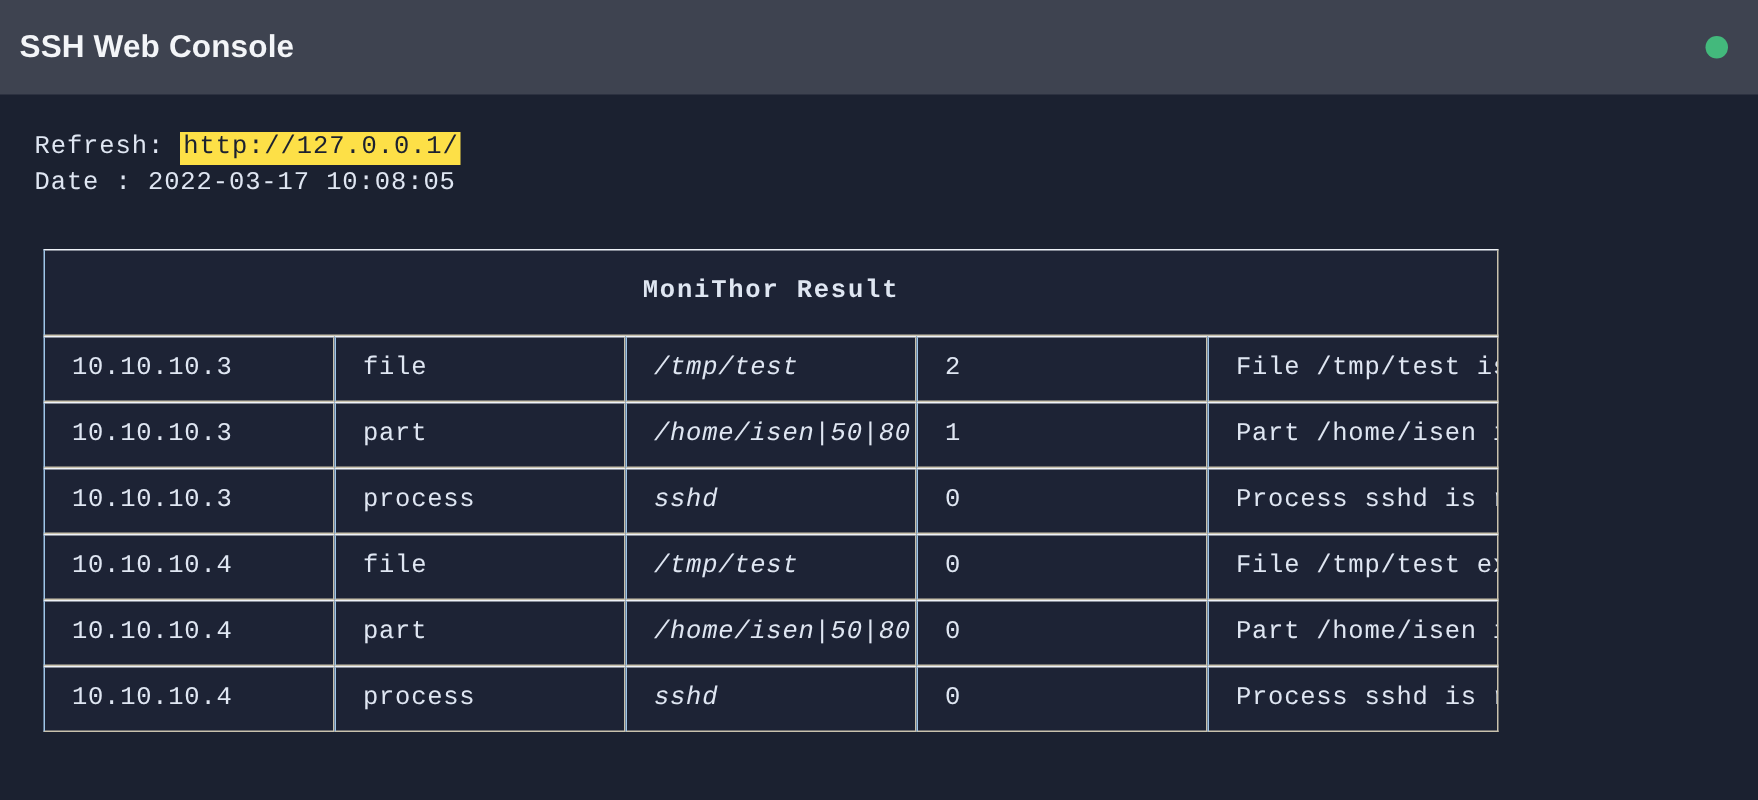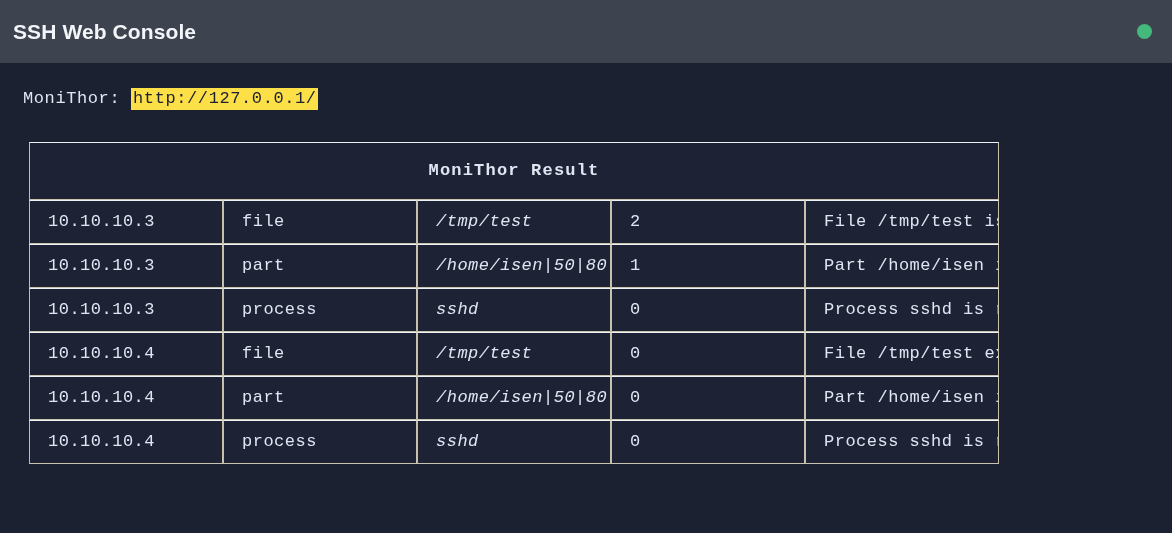--- a/index.html
+++ b/index.html
@@ -119,21 +119,22 @@
 <body>
 
 <div class="topbar">
   <div class="app-title">SSH Web Console</div>
   <div class="host-group">
     <span class="status-dot"></span>
   </div>
 </div>
 
 <div class="info">
-  <div class="info-line"><span>MoniThor: </span><a href="#" class="refresh-url">http://127.0.0.1/</a></div>
+  <div class="info-line"><span>Refresh: </span><a href="#" class="refresh-url">http://127.0.0.1/</a></div>
+  <div class="info-line"><span>Date : </span><span>2022-03-17 10:08:05</span></div>
 </div>
 
 <div class="table-wrap">
   <table class="monithor">
     <thead>
       <tr>
         <th class="result-title" colspan="5">MoniThor Result</th>
       </tr>
     </thead>
     <tbody>

